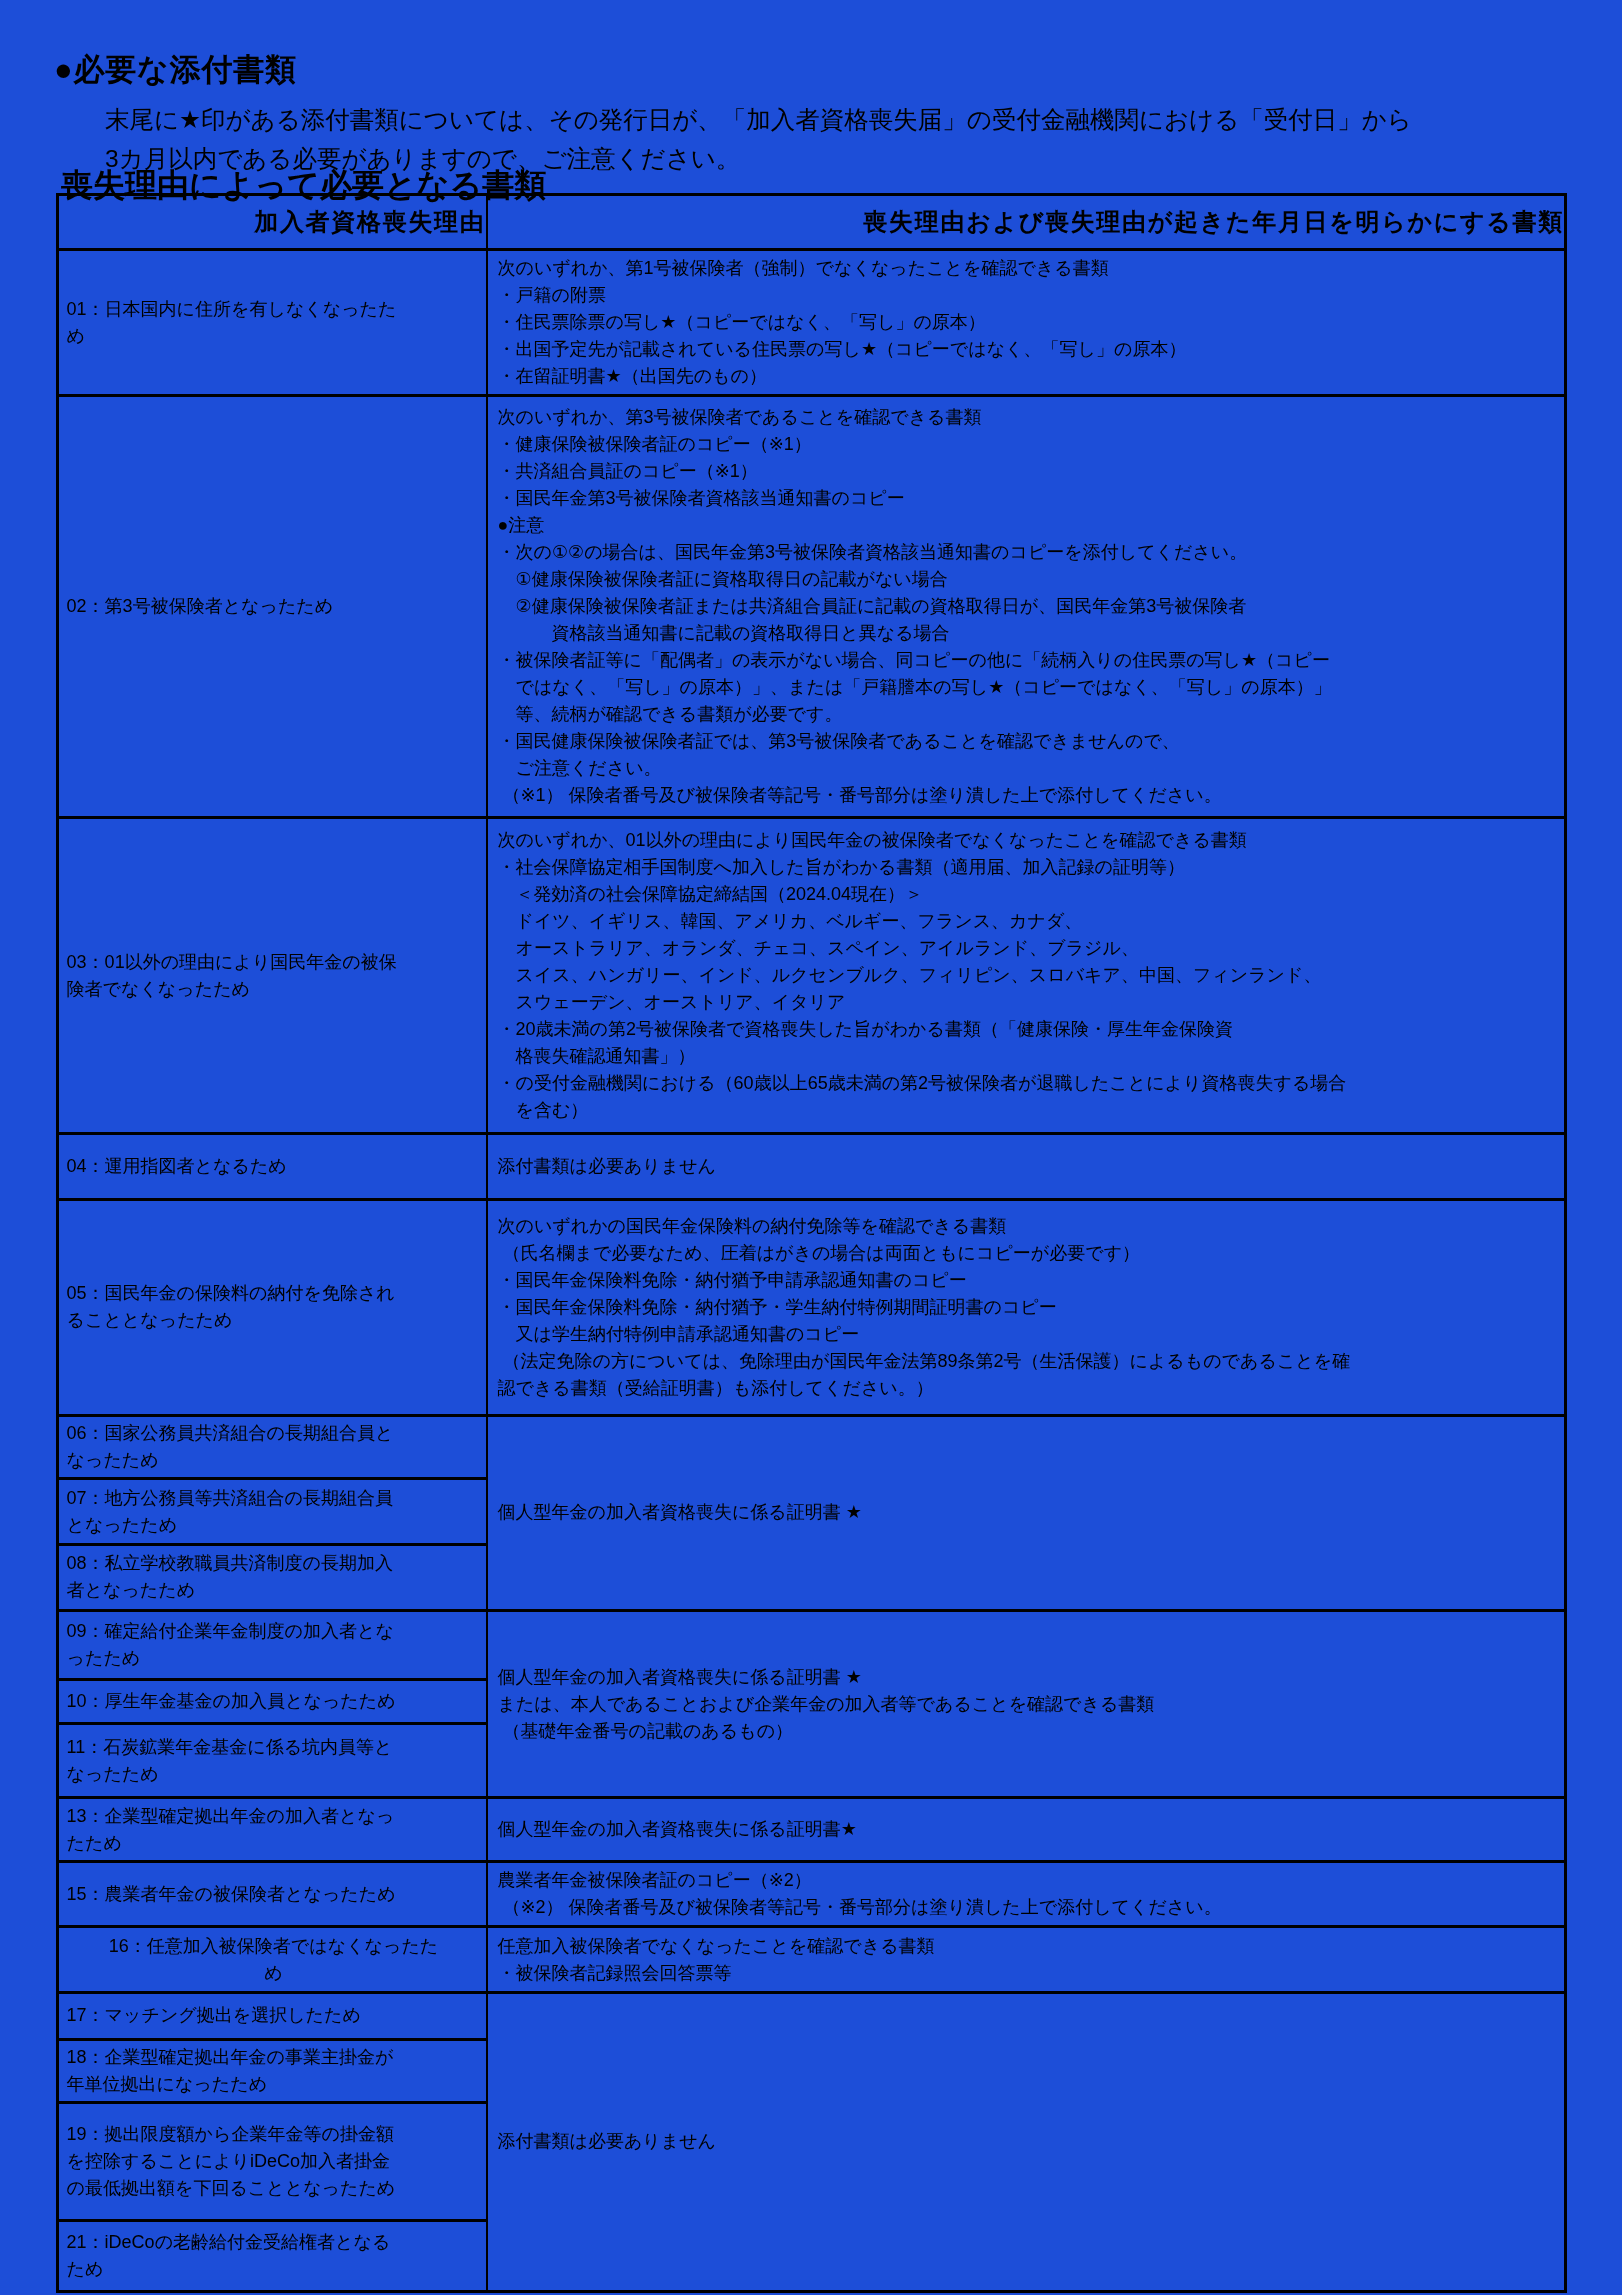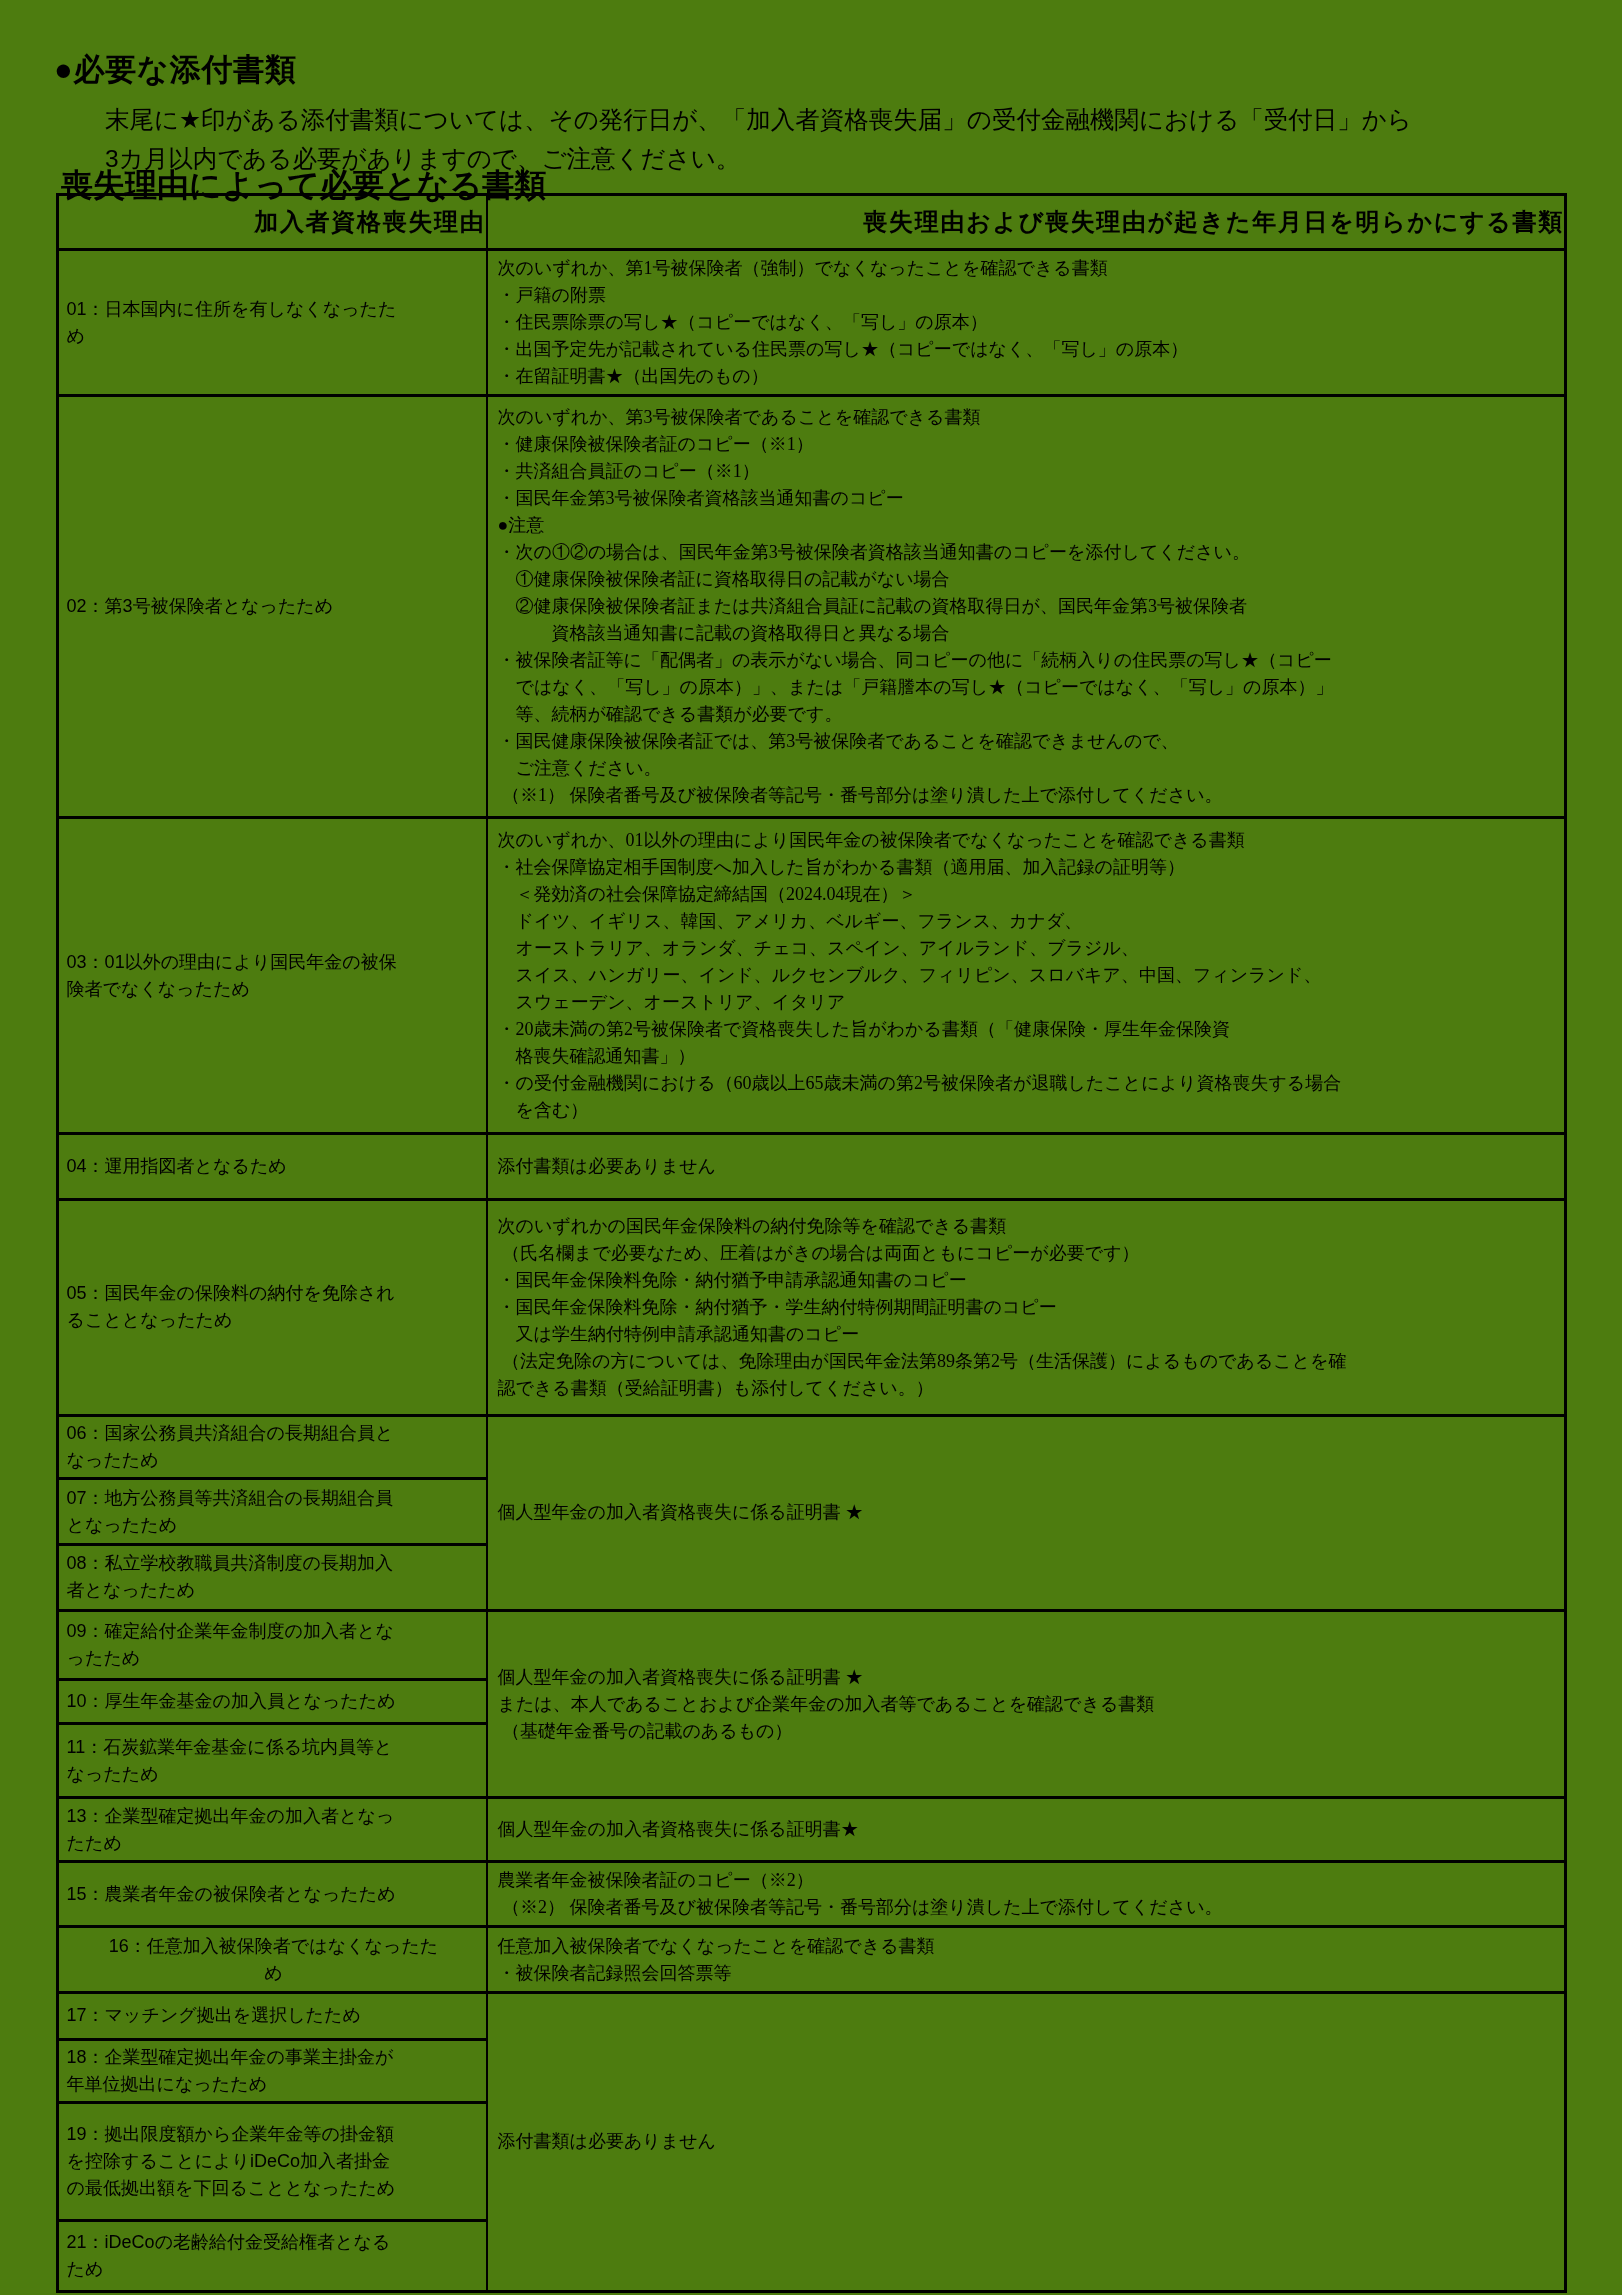--- a/index.html
+++ b/index.html
@@ -3,21 +3,21 @@
 <meta charset="utf-8">
 <style>
   html, body { margin: 0; padding: 0; }
   body {
     width: 1623px; height: 2295px;
     background: #ffffff;
     color: #000000;
     font-family: "Liberation Sans", "DejaVu Sans", sans-serif;
     -webkit-font-smoothing: antialiased;
   }
-  .page { position: relative; width: 1623px; height: 2295px; background: #4d7c0f; overflow: hidden; }
+  .page { position: relative; width: 1623px; height: 2295px; background: #1d4ed8; overflow: hidden; }
 
   .doc-title {
     position: absolute; left: 54px; top: 49px;
     font-size: 31px; font-weight: bold; letter-spacing: 0.8px; white-space: nowrap;
   }
   .doc-note {
     position: absolute; left: 105px; top: 100px;
     font-size: 24.5px; font-weight: 400; line-height: 39px; white-space: nowrap;
   }
   .doc-subtitle {
@@ -49,21 +49,21 @@
     line-height: 27px;
     overflow: hidden;
   }
   td.reason-cell {
     padding: 3.4px 5px 3.4px 7.6px;
     white-space: pre-line;
   }
   td.docs-cell {
     padding: 4.2px 6.8px 4.2px 10px;
   }
-  .doc-line { white-space: pre-wrap; font-family: Liberation Serif, serif; }
+  .doc-line { white-space: pre-wrap; }
 </style>
 </head>
 <body>
 
 <div class="page">
   <div class="doc-title">●必要な添付書類</div>
   <div class="doc-note">
     <div class="note-line">末尾に★印がある添付書類については、その発行日が、「加入者資格喪失届」の受付金融機関における「受付日」から</div>
     <div class="note-line">3カ月以内である必要がありますので、ご注意ください。</div>
   </div>

